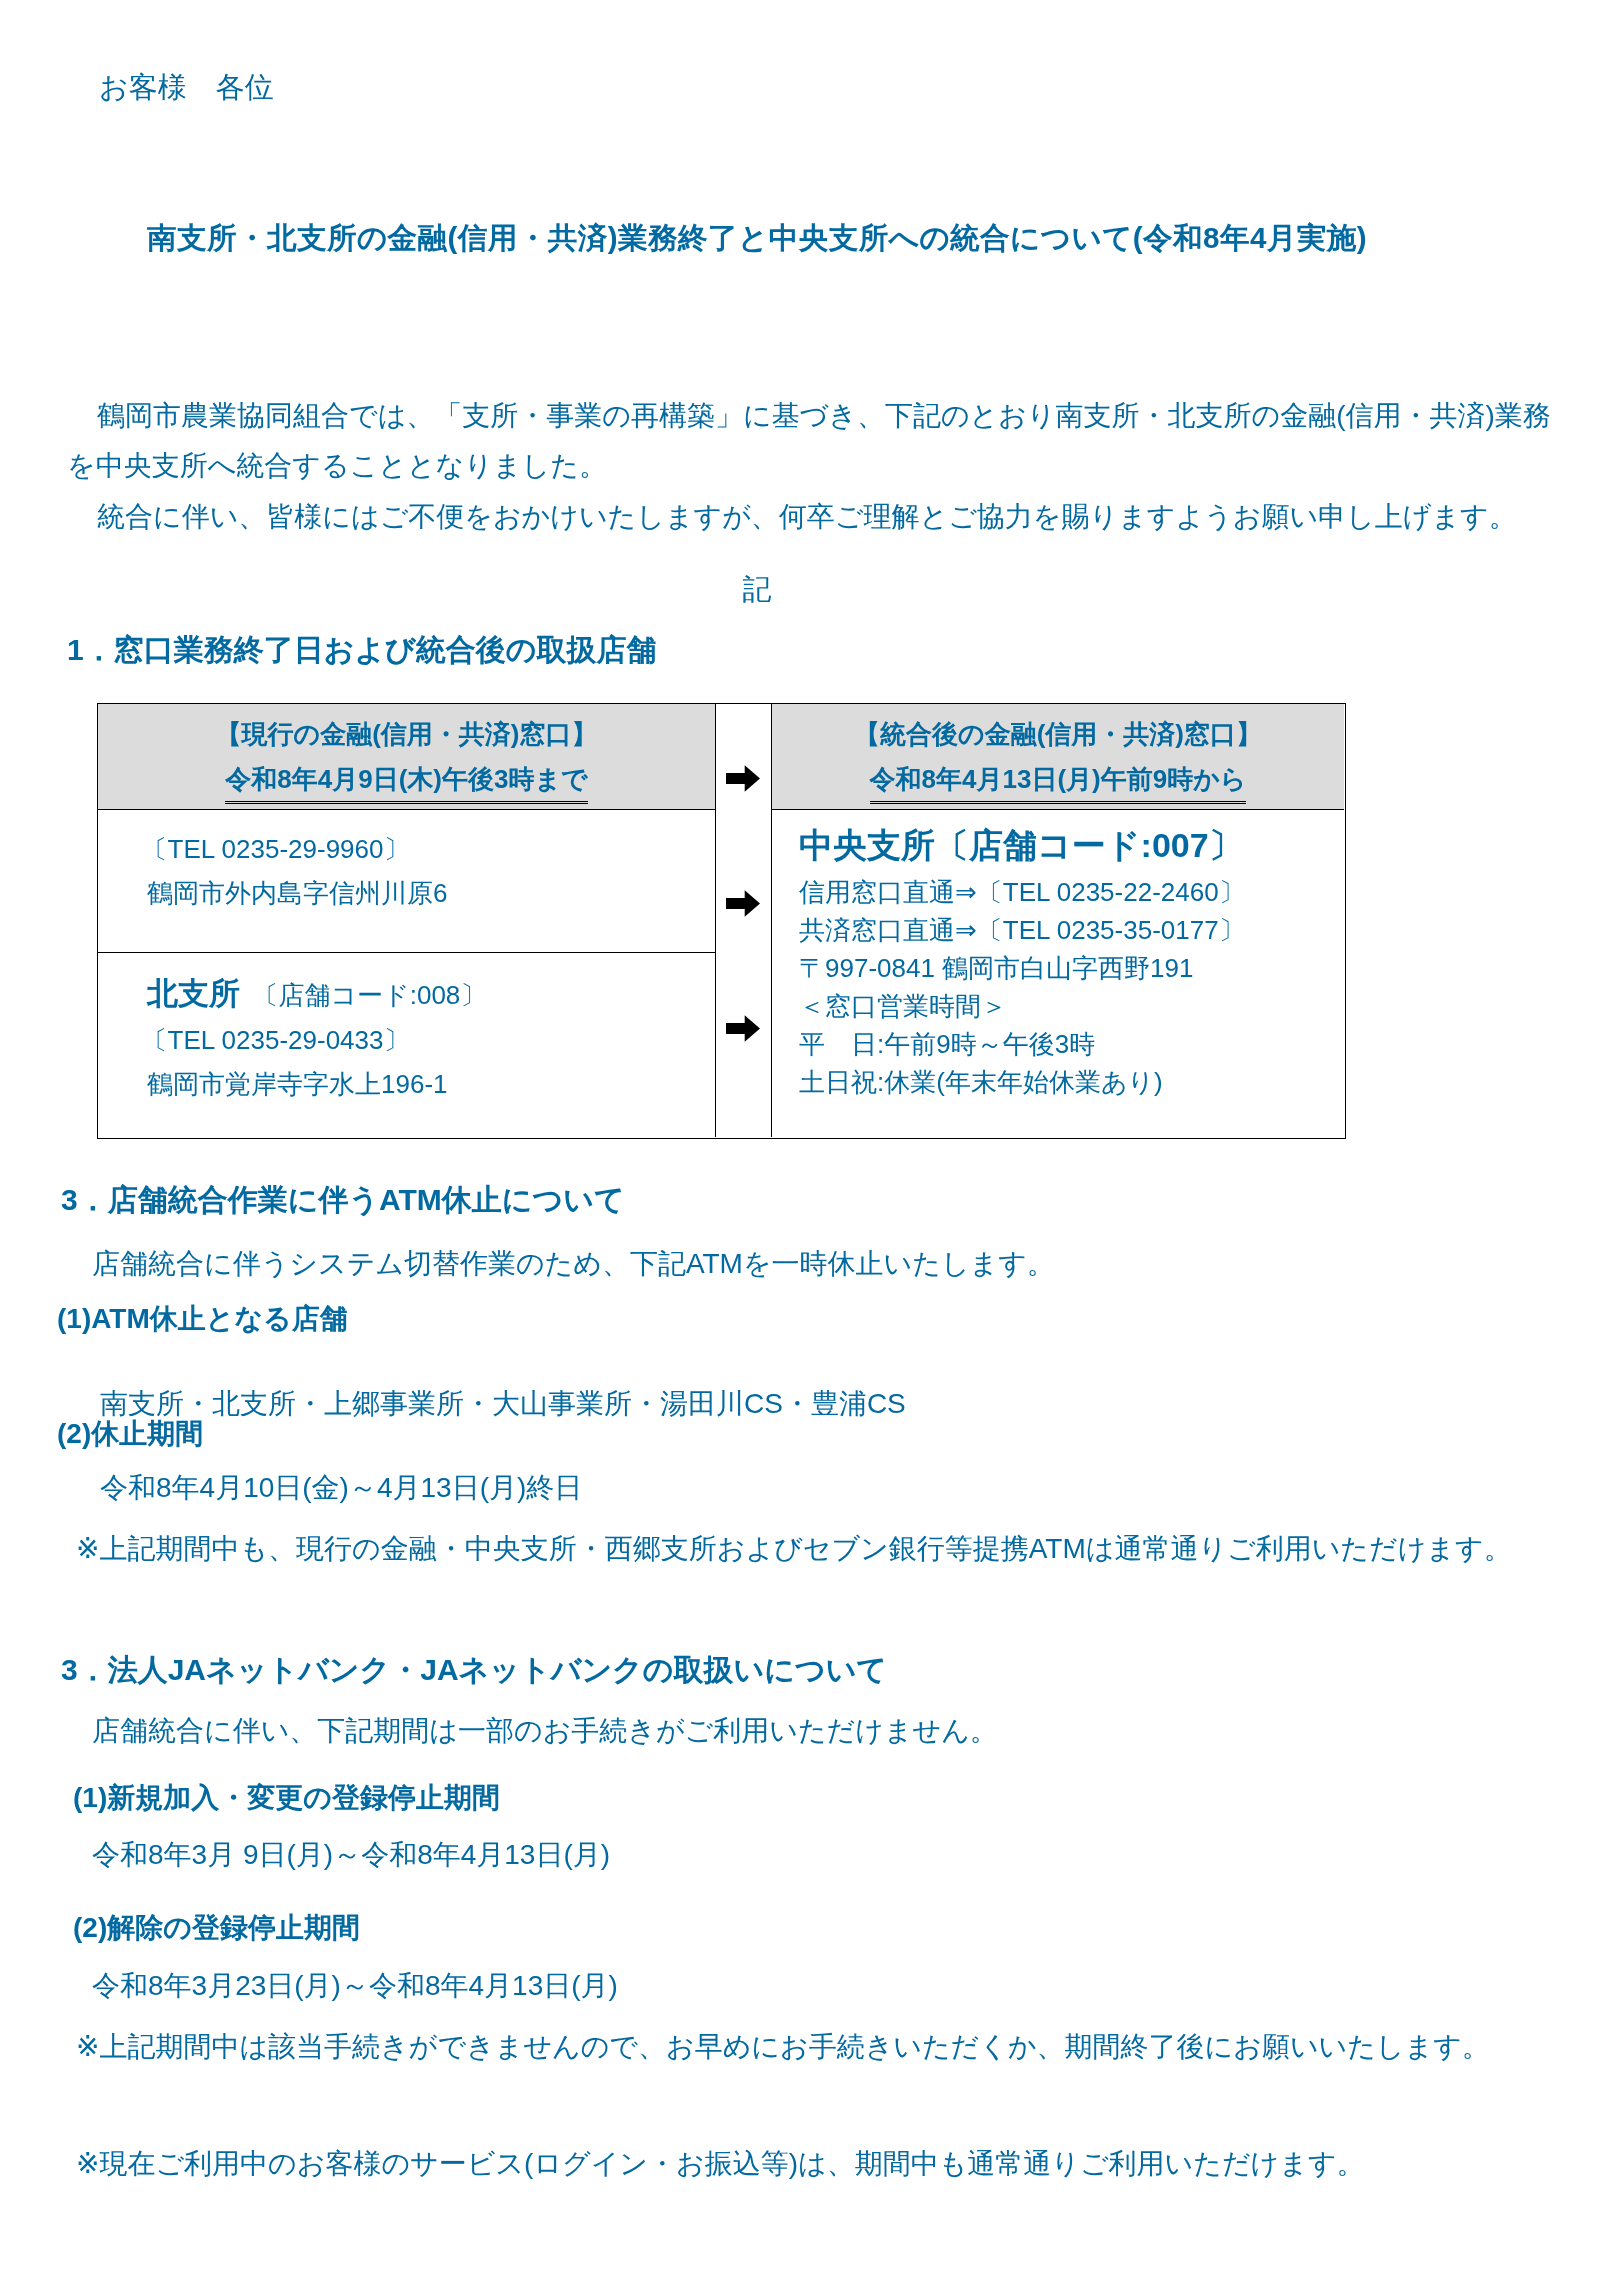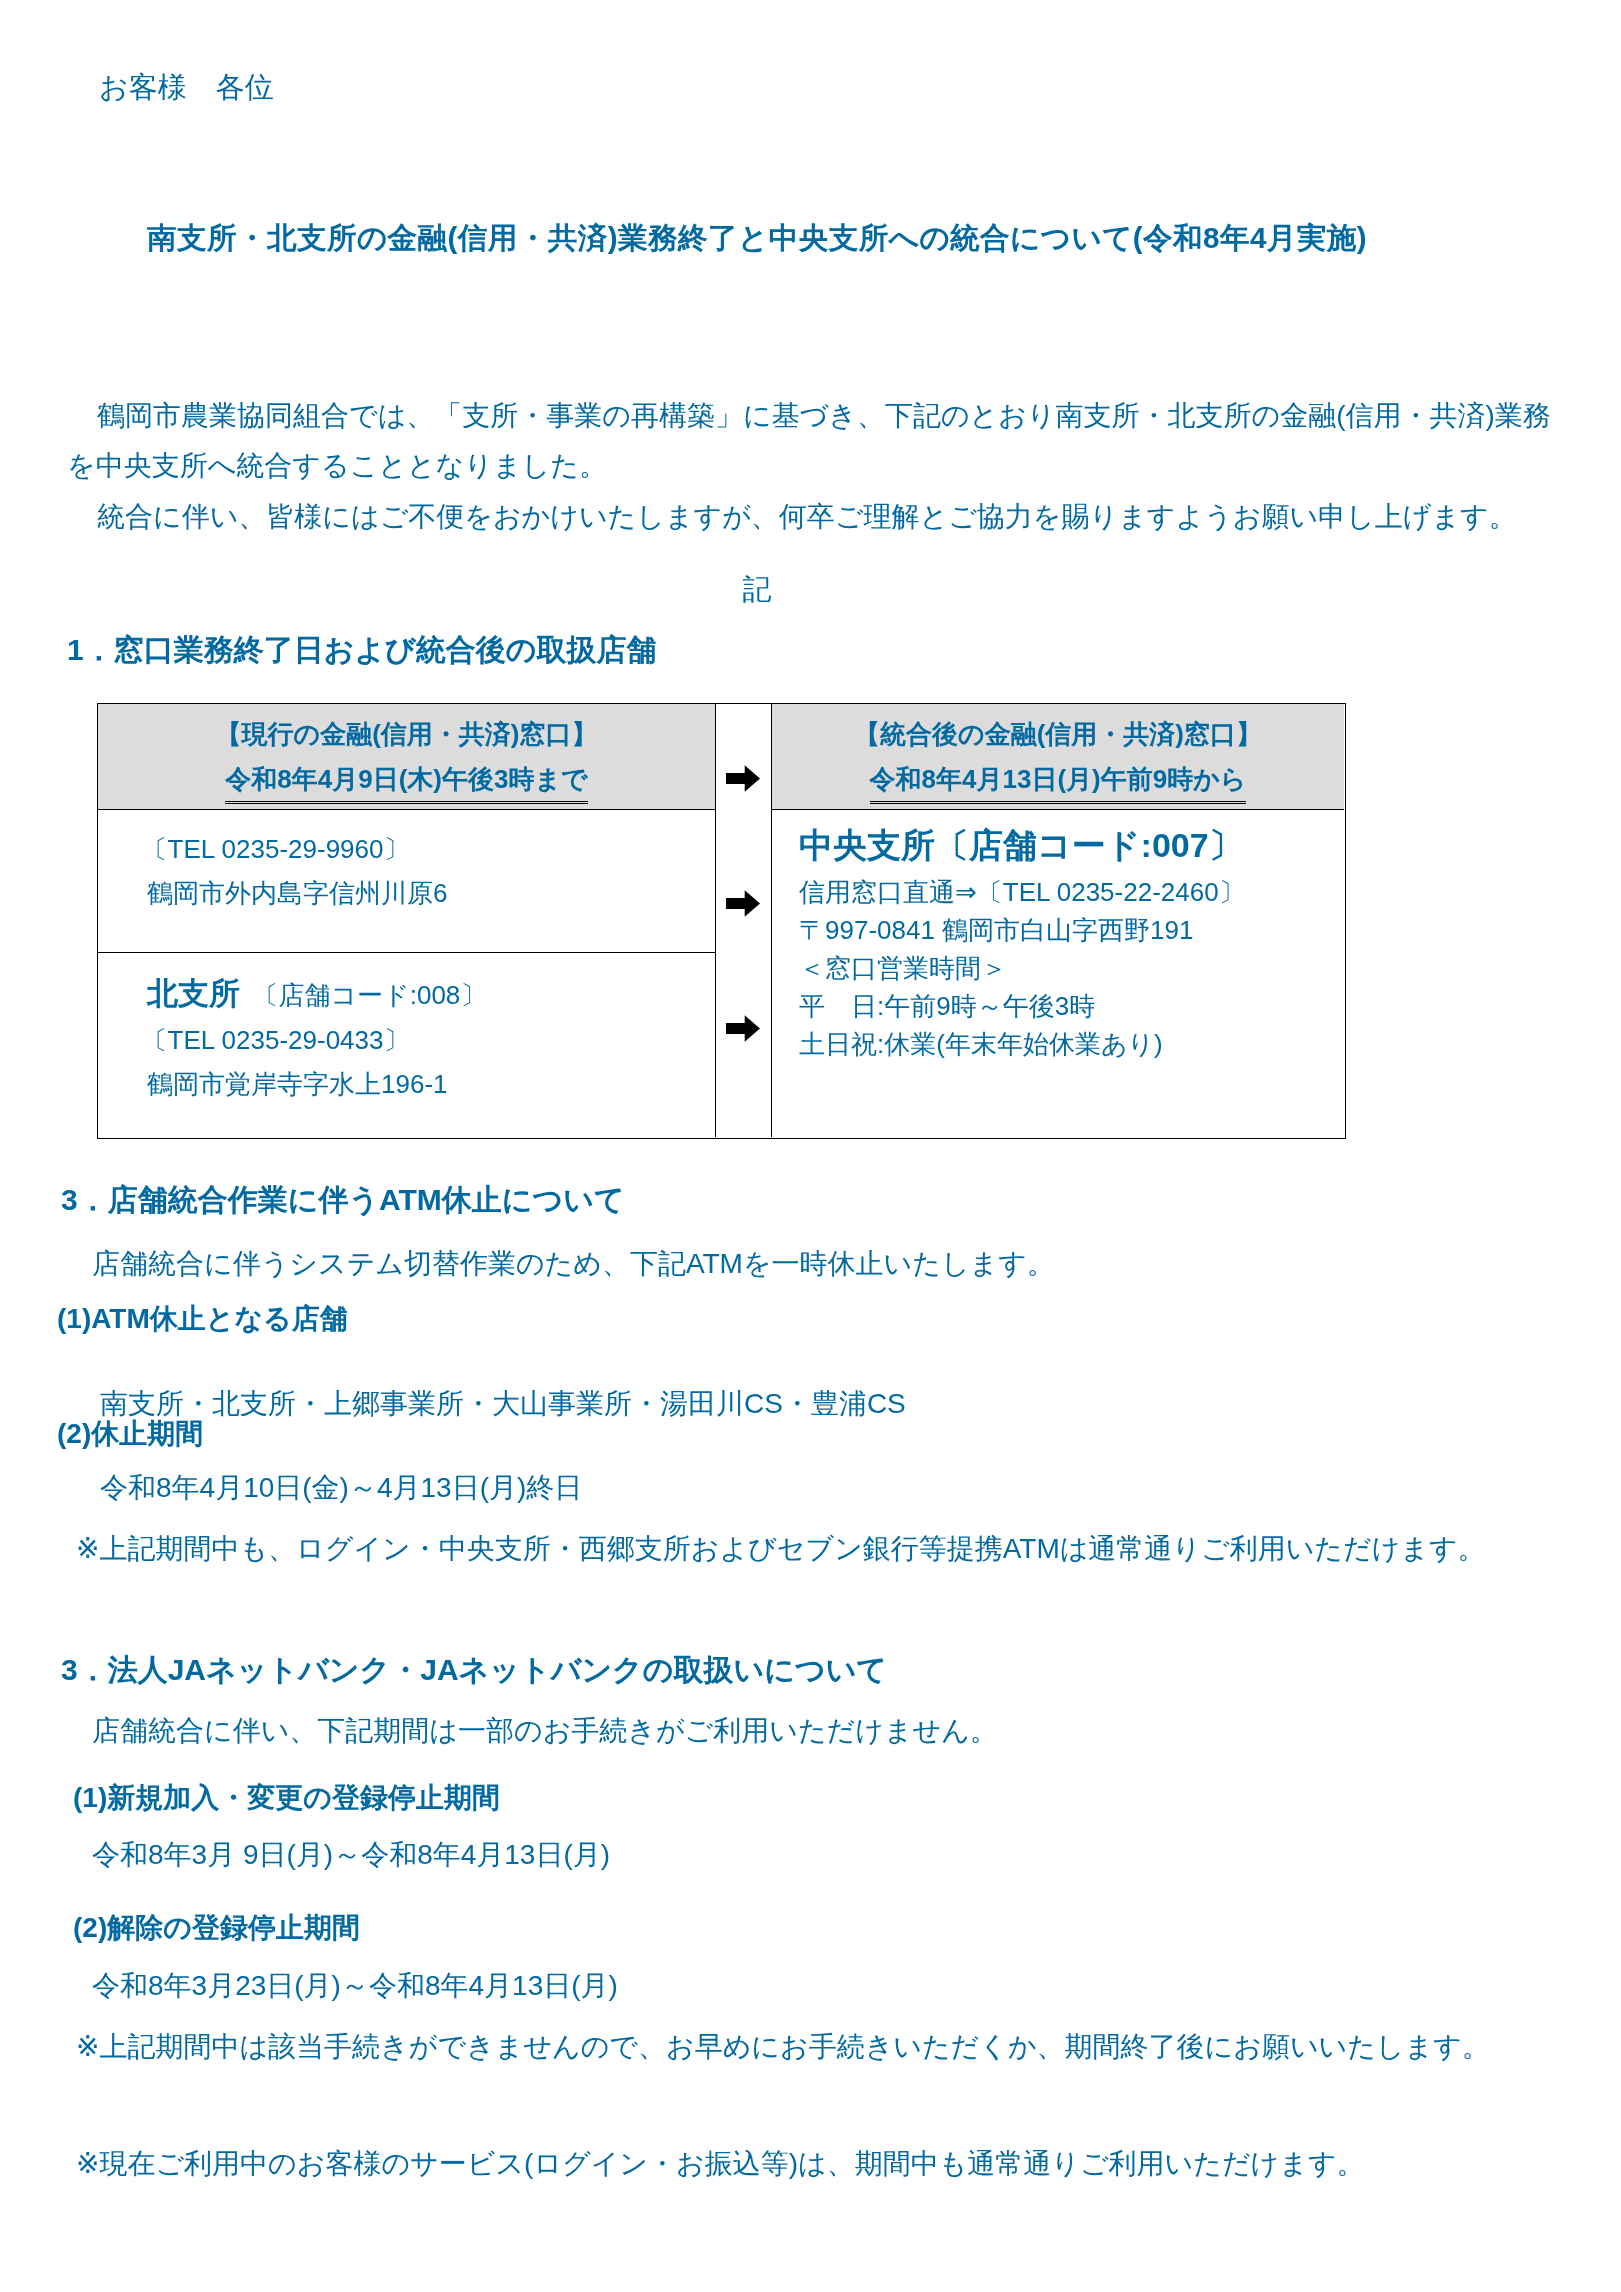--- a/index.html
+++ b/index.html
@@ -120,35 +120,36 @@
         <span class="branch-name">北支所</span>
         <span class="branch-code">〔店舗コード:008〕</span>
       </div>
       <div class="branch-tel">〔TEL 0235-29-0433〕</div>
       <div class="branch-addr">鶴岡市覚岸寺字水上196-1</div>
     </div>
 
     <div class="cell cell-central">
       <div class="central-name">中央支所〔店舗コード:007〕</div>
       <div class="central-line">信用窓口直通⇒〔TEL 0235-22-2460〕</div>
+      <div class="central-line">共済窓口直通⇒〔TEL 0235-35-0177〕</div>
       <div class="central-line">〒997-0841 鶴岡市白山字西野191</div>
       <div class="central-line">＜窓口営業時間＞</div>
       <div class="central-line">平　日:午前9時～午後3時</div>
       <div class="central-line">土日祝:休業(年末年始休業あり)</div>
     </div>
 
   </div>
 
   <div class="abs sec-heading h2">3．店舗統合作業に伴うATM休止について</div>
   <div class="abs sec-body s2-body">店舗統合に伴うシステム切替作業のため、下記ATMを一時休止いたします。</div>
   <div class="abs sub-heading s2-sub1-h">(1)ATM休止となる店舗</div>
   <div class="abs sec-body s2-sub1-b">南支所・北支所・上郷事業所・大山事業所・湯田川CS・豊浦CS</div>
   <div class="abs sub-heading s2-sub2-h">(2)休止期間</div>
   <div class="abs sec-body s2-sub2-b">令和8年4月10日(金)～4月13日(月)終日</div>
-  <div class="abs note s2-note">※上記期間中も、ログイン・中央支所・西郷支所およびセブン銀行等提携ATMは通常通りご利用いただけます。</div>
+  <div class="abs note s2-note">※上記期間中も、現行の金融・中央支所・西郷支所およびセブン銀行等提携ATMは通常通りご利用いただけます。</div>
 
   <div class="abs sec-heading h3">3．法人JAネットバンク・JAネットバンクの取扱いについて</div>
   <div class="abs sec-body s3-body">店舗統合に伴い、下記期間は一部のお手続きがご利用いただけません。</div>
   <div class="abs sub-heading s3-sub1-h">(1)新規加入・変更の登録停止期間</div>
   <div class="abs sec-body s3-sub1-b">令和8年3月 9日(月)～令和8年4月13日(月)</div>
   <div class="abs sub-heading s3-sub2-h">(2)解除の登録停止期間</div>
   <div class="abs sec-body s3-sub2-b">令和8年3月23日(月)～令和8年4月13日(月)</div>
   <div class="abs note s3-note1">※上記期間中は該当手続きができませんので、お早めにお手続きいただくか、期間終了後にお願いいたします。</div>
   <div class="abs note s3-note2">※現在ご利用中のお客様のサービス(ログイン・お振込等)は、期間中も通常通りご利用いただけます。</div>
 

